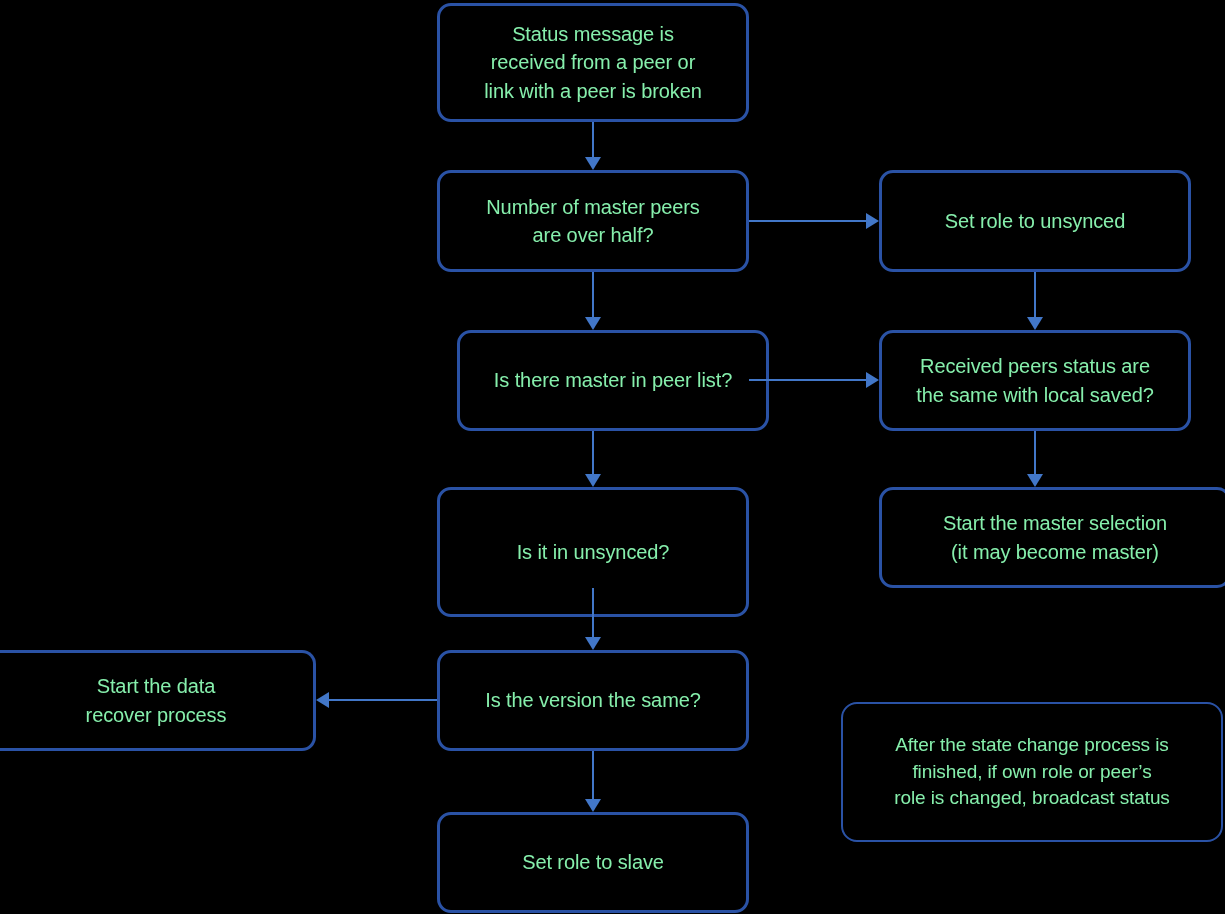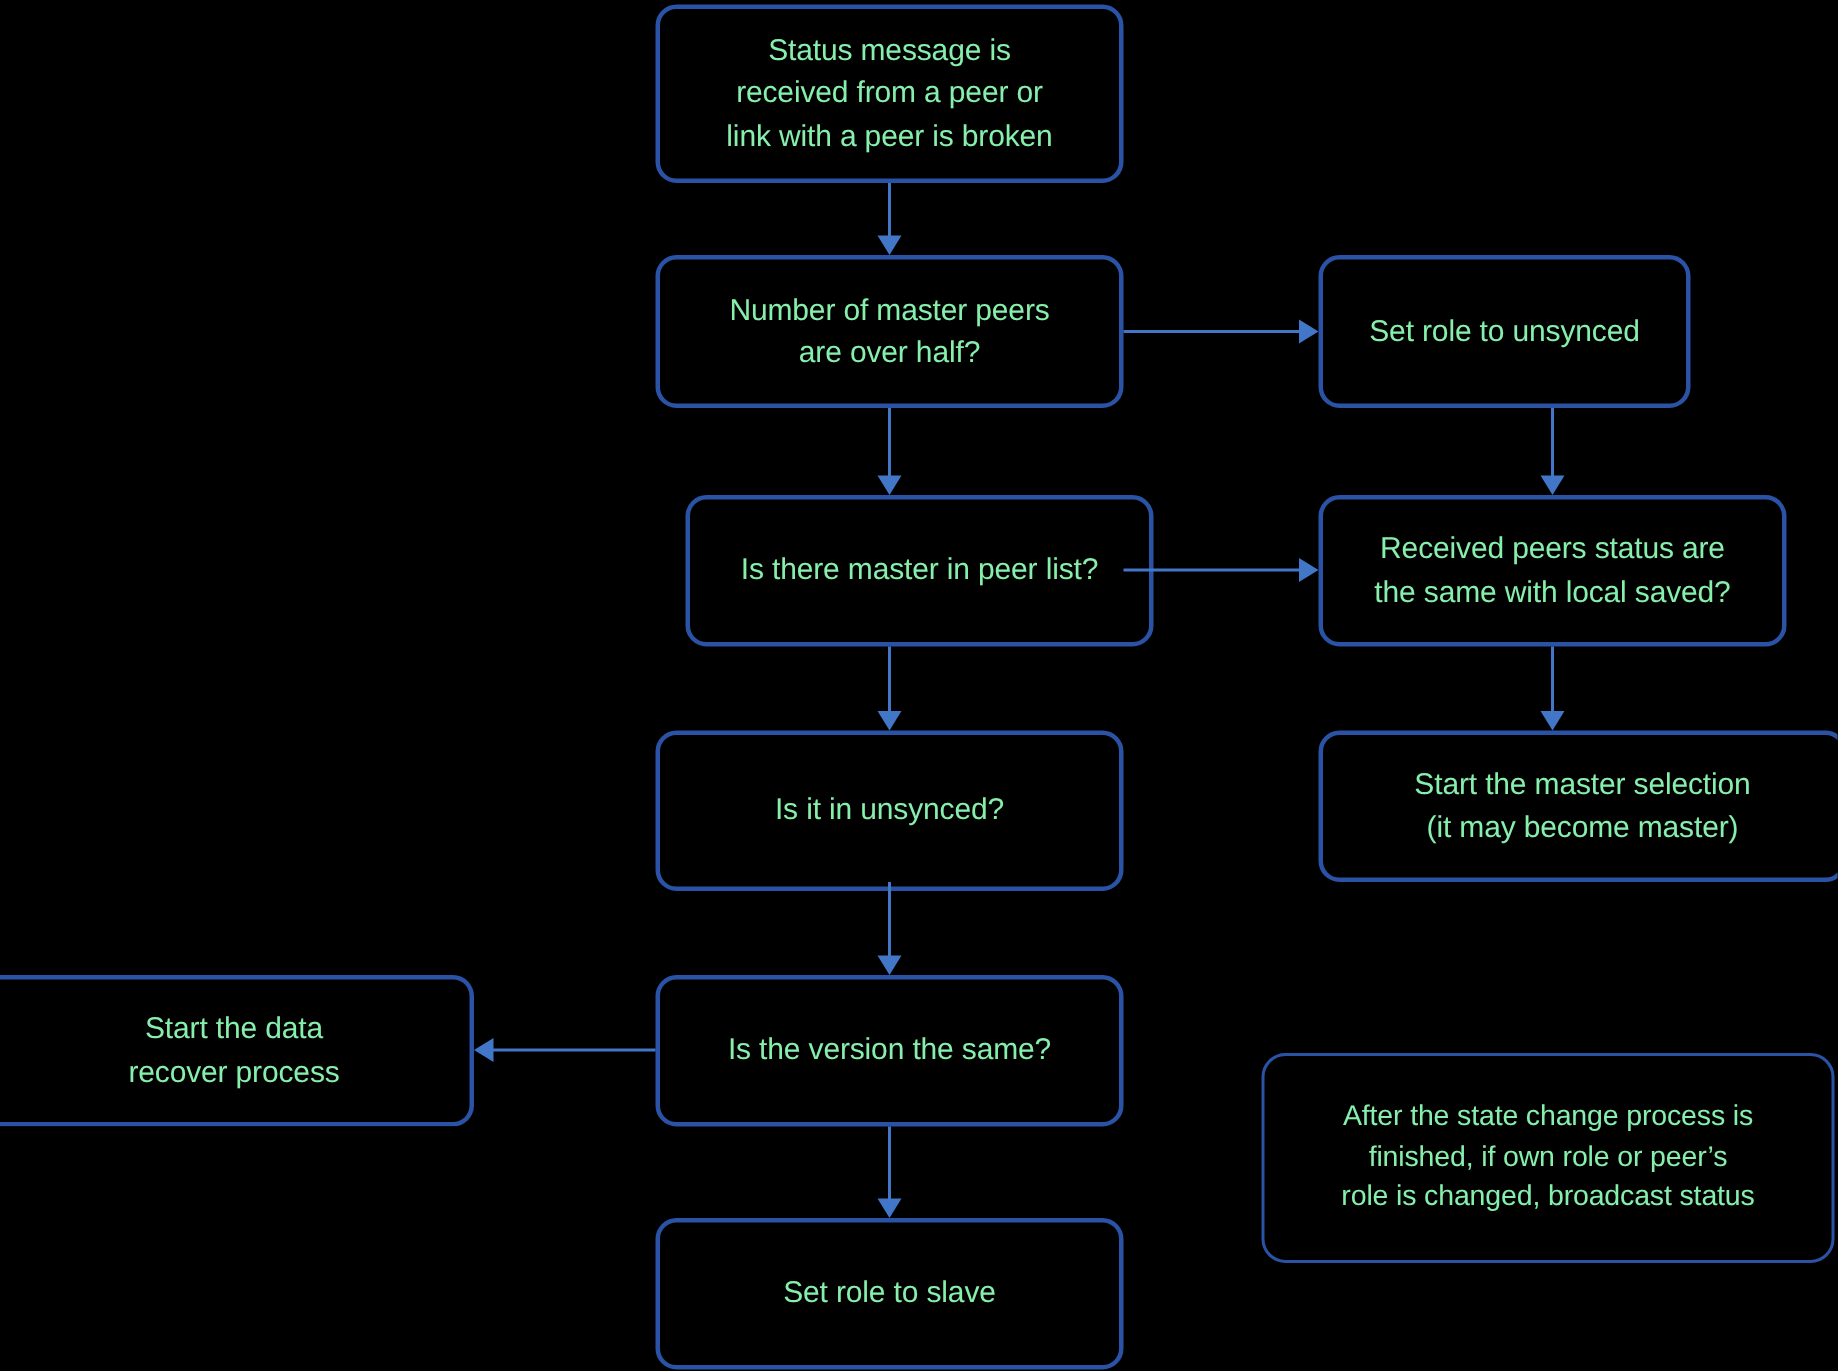--- a/index.html
+++ b/index.html
@@ -99,34 +99,34 @@
     <span class="label">Status message is
 received from a peer or
 link with a peer is broken</span>
   </div>
 
   <div class="node" style="left:437px; top:170px; width:312px; height:102px;">
     <span class="label">Number of master peers
 are over half?</span>
   </div>
 
-  <div class="node" style="left:879px; top:170px; width:248px; height:102px;">
+  <div class="node" style="left:879px; top:170px; width:312px; height:102px;">
     <span class="label">Set role to unsynced</span>
   </div>
 
   <div class="node" style="left:437px; top:330px; width:312px; height:101px;margin-left:20px;">
     <span class="label">Is there master in peer list?</span>
   </div>
 
   <div class="node" style="left:879px; top:330px; width:312px; height:101px;align-items:center;">
     <span class="label">Received peers status are
 the same with local saved?</span>
   </div>
 
-  <div class="node" style="left:437px; top:487px; width:312px; height:107px;">
+  <div class="node" style="left:437px; top:487px; width:312px; height:130px;">
     <span class="label">Is it in unsynced?</span>
   </div>
 
   <div class="node" style="left:879px; top:487px; width:352px; height:101px;">
     <span class="label">Start the master selection
 (it may become master)</span>
   </div>
 
   <div class="node" style="left:437px; top:650px; width:312px; height:101px;">
     <span class="label">Is the version the same?</span>

